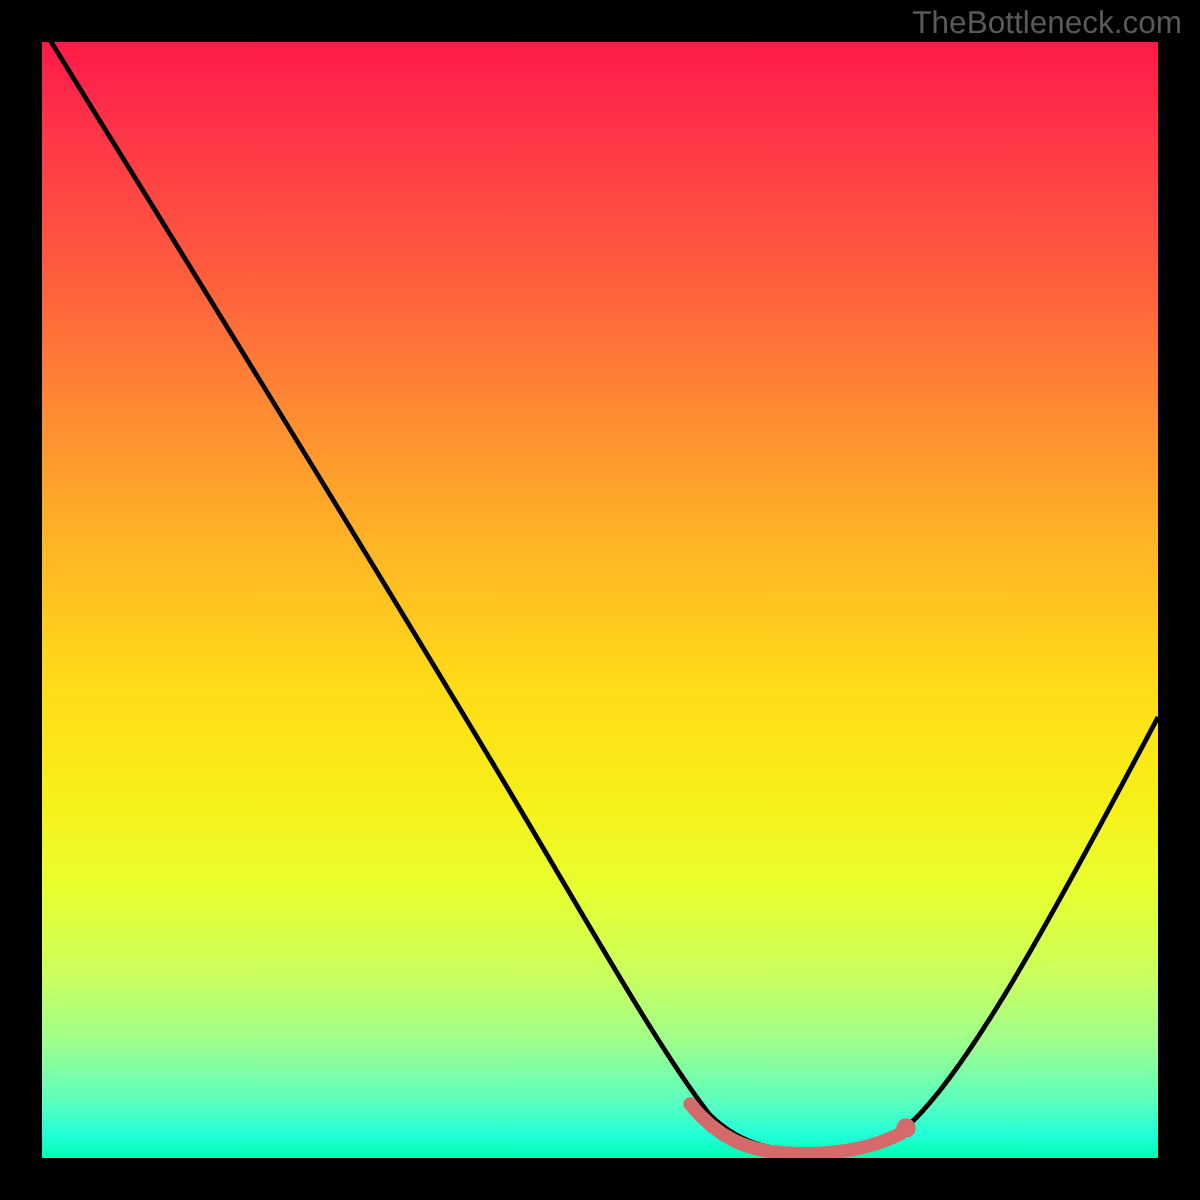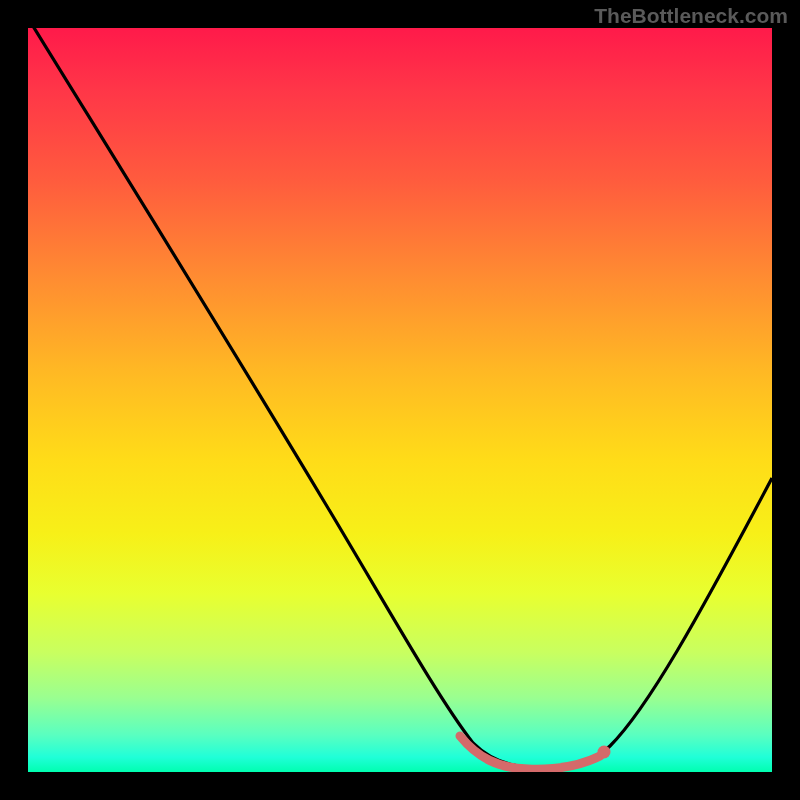--- a/index.html
+++ b/index.html
@@ -9,21 +9,21 @@
     background: #000;
     position: relative;
     font-family: Arial, sans-serif;
   }
   .watermark {
     position: absolute;
     top: 4px;
     right: 12px;
     color: #5a5a5a;
     font-size: 21px;
-    font-weight: bold;
+    font-weight: normal;
     z-index: 10;
   }
   .plot-area {
     position: absolute;
     top: 28px;
     left: 28px;
     width: 744px;
     height: 744px;
     overflow: hidden;
   }

